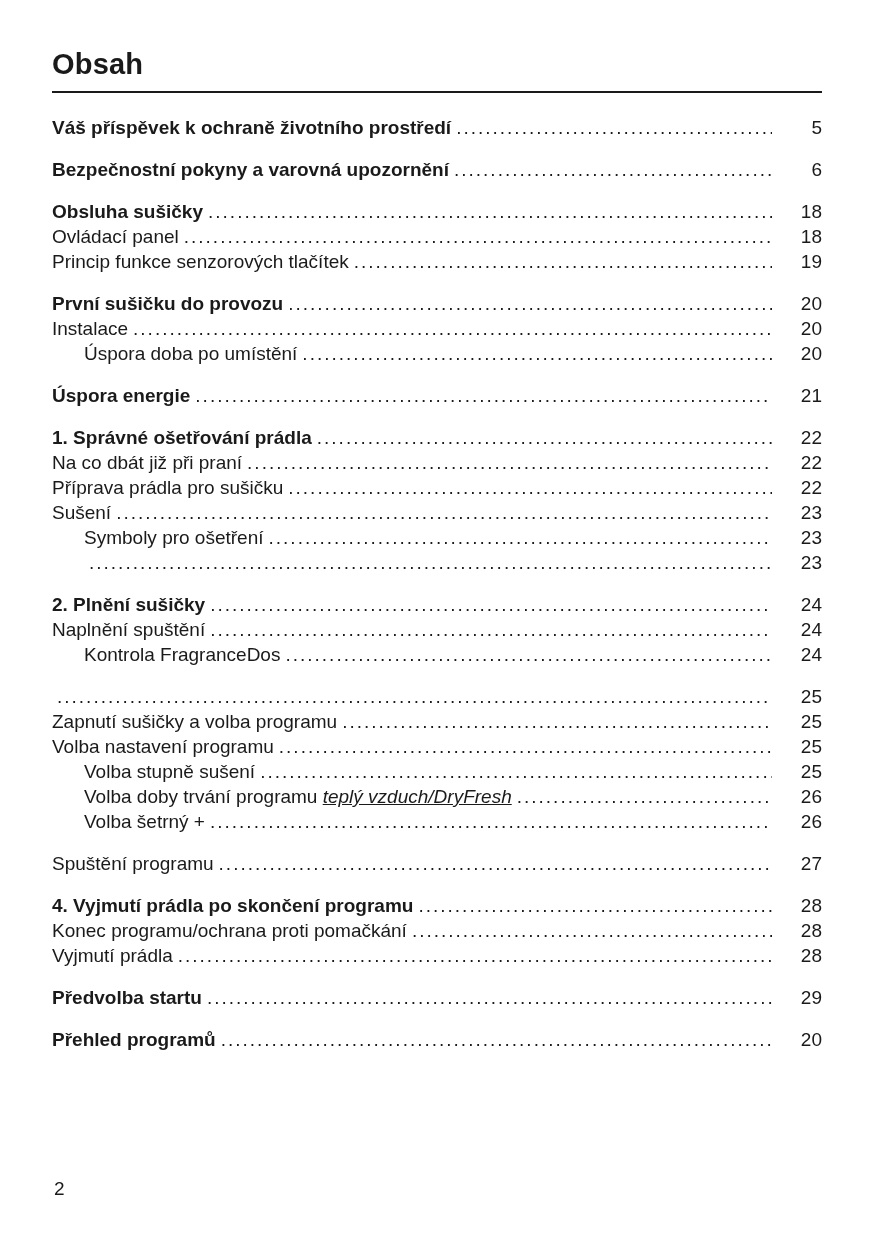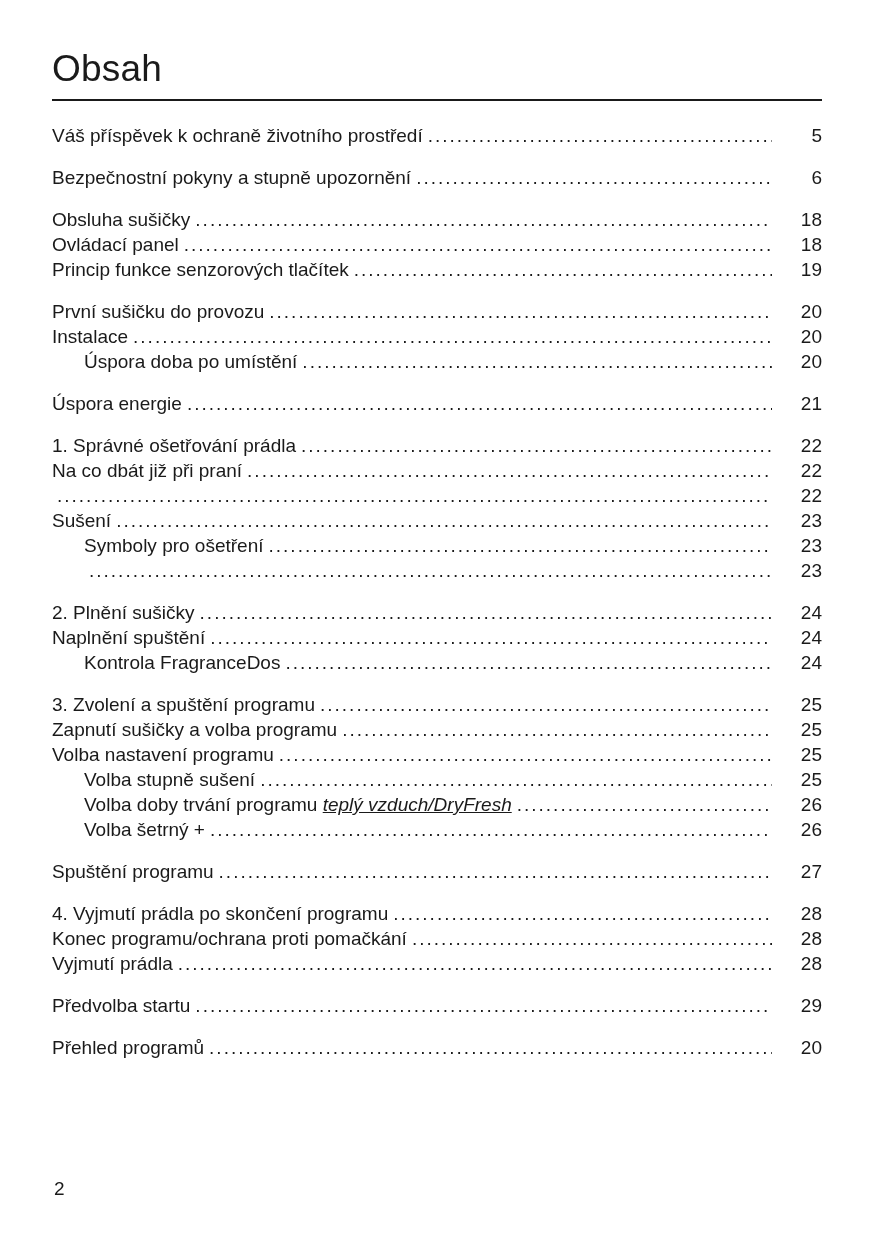--- a/index.html
+++ b/index.html
@@ -12,22 +12,22 @@
     color: #1a1a1a;
     overflow: hidden;
   }
   .page {
     width: 874px;
     height: 1240px;
     padding: 50px 52px 0 52px;
     position: relative;
   }
   .page-title {
-    font-size: 37px;
-    font-weight: normal;
+    font-size: 29px;
+    font-weight: bold;
     line-height: 1;
     letter-spacing: 0.2px;
   }
   .title-divider {
     border: none;
     border-top: 2px solid #1a1a1a;
     margin-top: 12px;
   }
   .toc {
     margin-top: 22px;
@@ -35,21 +35,21 @@
   .toc-group {
     margin-bottom: 17px;
   }
   .toc-row {
     display: flex;
     align-items: baseline;
     font-size: 19px;
     line-height: 25px;
     white-space: nowrap;
   }
-  .toc-row.bold .toc-label { font-weight: normal; }
+  .toc-row.bold .toc-label { font-weight: bold; }
   .toc-row.indent { padding-left: 32px; }
   .toc-label { flex: none; }
   .toc-label .italic { font-style: italic; text-decoration: underline; }
   .toc-dots {
     flex: 1 1 auto;
     overflow: hidden;
     white-space: nowrap;
     margin: 0 14px 0 5px;
     min-width: 0;
   }
@@ -81,21 +81,21 @@
   <div class="toc">
       <div class="toc-group">
         <div class="toc-row bold">
           <span class="toc-label"><span>Váš příspěvek k ochraně životního prostředí</span></span>
           <span class="toc-dots"></span>
           <span class="toc-page">5</span>
         </div>
       </div>
       <div class="toc-group">
         <div class="toc-row bold">
-          <span class="toc-label"><span>Bezpečnostní pokyny a stupně upozornění</span></span>
+          <span class="toc-label"><span>Bezpečnostní pokyny a varovná upozornění</span></span>
           <span class="toc-dots"></span>
           <span class="toc-page">6</span>
         </div>
       </div>
       <div class="toc-group">
         <div class="toc-row bold">
           <span class="toc-label"><span>Obsluha sušičky</span></span>
           <span class="toc-dots"></span>
           <span class="toc-page">18</span>
         </div>
@@ -139,20 +139,21 @@
           <span class="toc-label"><span>1. Správné ošetřování prádla</span></span>
           <span class="toc-dots"></span>
           <span class="toc-page">22</span>
         </div>
         <div class="toc-row">
           <span class="toc-label"><span>Na co dbát již při praní</span></span>
           <span class="toc-dots"></span>
           <span class="toc-page">22</span>
         </div>
         <div class="toc-row">
+          <span class="toc-label"><span>Příprava prádla pro sušičku</span></span>
           <span class="toc-dots"></span>
           <span class="toc-page">22</span>
         </div>
         <div class="toc-row">
           <span class="toc-label"><span>Sušení</span></span>
           <span class="toc-dots"></span>
           <span class="toc-page">23</span>
         </div>
         <div class="toc-row indent">
           <span class="toc-label"><span>Symboly pro ošetření</span></span>
@@ -176,21 +177,20 @@
           <span class="toc-page">24</span>
         </div>
         <div class="toc-row indent">
           <span class="toc-label"><span>Kontrola FragranceDos</span></span>
           <span class="toc-dots"></span>
           <span class="toc-page">24</span>
         </div>
       </div>
       <div class="toc-group">
         <div class="toc-row bold">
-          <span class="toc-label"><span>3. Zvolení a spuštění programu</span></span>
           <span class="toc-dots"></span>
           <span class="toc-page">25</span>
         </div>
         <div class="toc-row">
           <span class="toc-label"><span>Zapnutí sušičky a volba programu</span></span>
           <span class="toc-dots"></span>
           <span class="toc-page">25</span>
         </div>
         <div class="toc-row">
           <span class="toc-label"><span>Volba nastavení programu</span></span>

